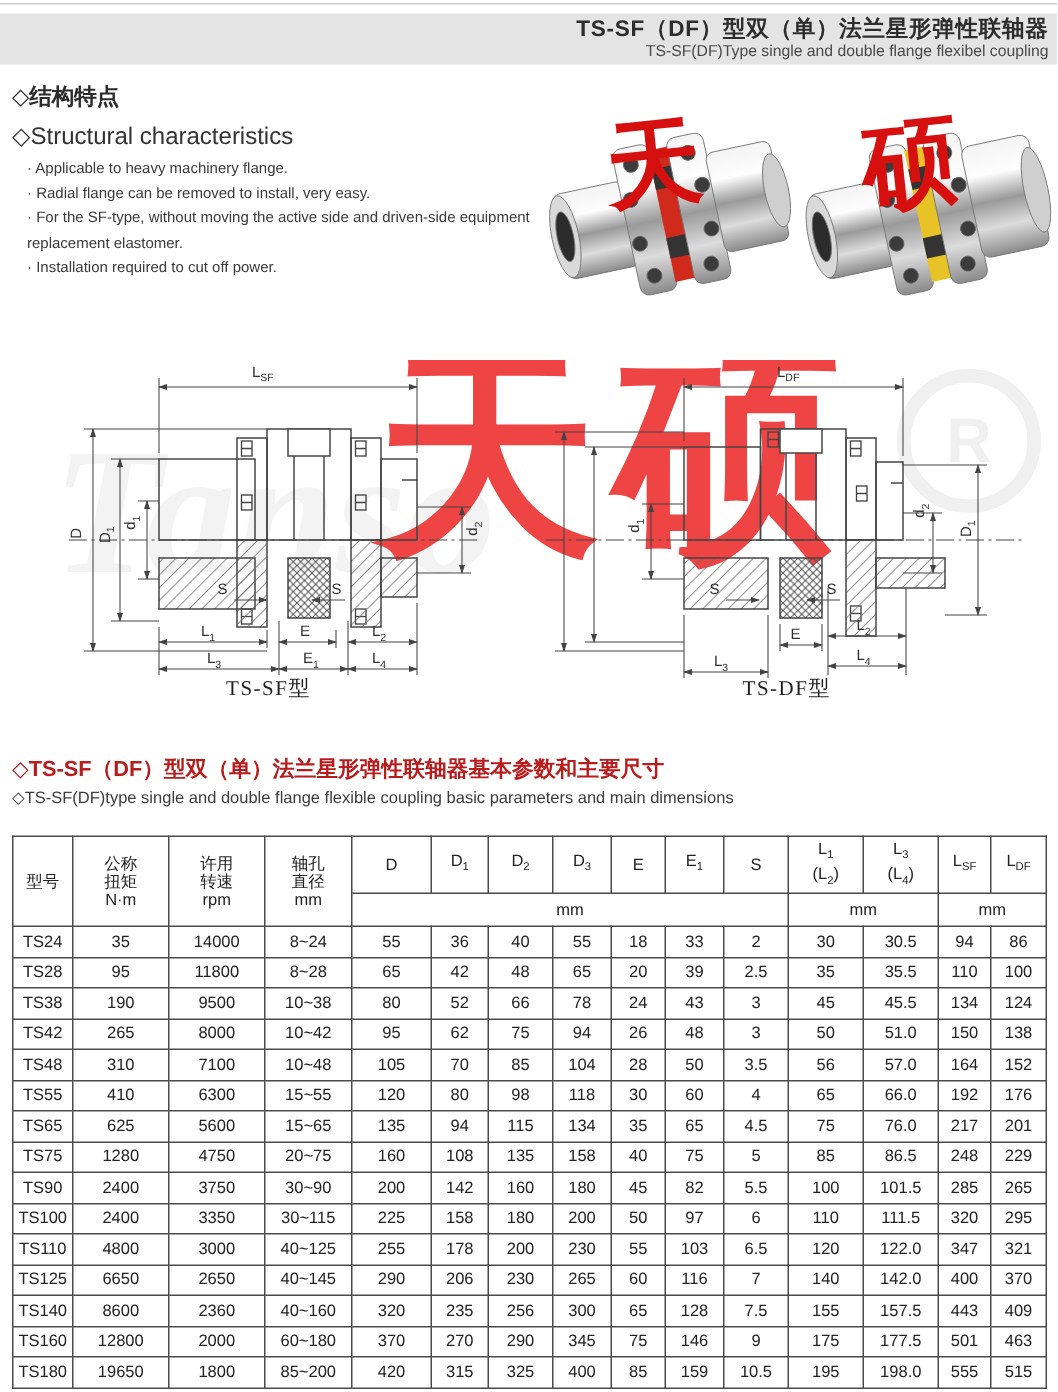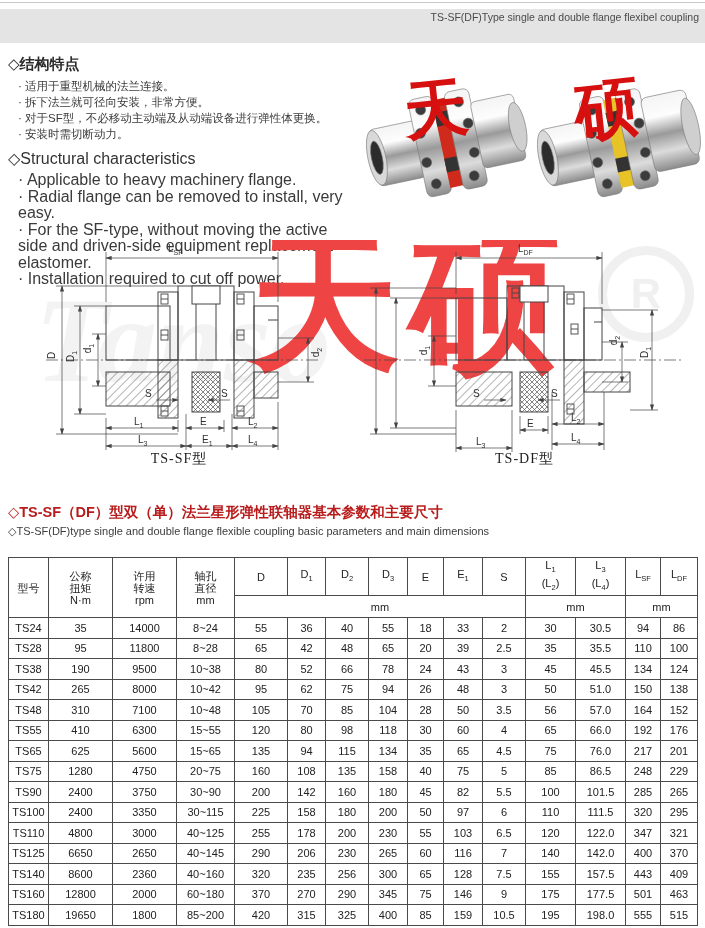--- a/index.html
+++ b/index.html
@@ -10,21 +10,21 @@
   .band{position:absolute;top:9px;left:0;width:705px;height:34px;background:#e4e4e4;
         box-sizing:border-box;text-align:right;padding:2px 6px 0 0;}
   .tzh{font-size:15px;font-weight:bold;color:#2d2d2d;letter-spacing:.5px;line-height:17px;}
   .ten{font-size:10.5px;color:#4a4a4a;line-height:13px;}
   
   .features{position:absolute;left:8px;top:55px;width:352px;}
   .h-zh{font-size:15px;font-weight:bold;color:#2b2b2b;margin:0 0 4px 0;}
   .h-en{font-size:16px;font-weight:normal;color:#333;margin:7px 0 4px 0;}
   .feat-list{list-style:none;margin:0;padding:0 0 0 10px;}
   .feat-list li{font-size:11.5px;line-height:16px;color:#3a3a3a;}
-  .feat-list.en li{font-size:16px;line-height:16.5px;}
+  .feat-list.en li{font-size:10px;line-height:16.5px;}
   
   .photos{position:absolute;left:362px;top:56px;width:340px;height:172px;display:flex;gap:2px;}
   .photo{position:relative;width:169px;height:170px;}
   .photo.red{--sp:#cf2a1b;}
   .photo.yellow{--sp:#e7c327;}
   .brandchar{position:absolute;top:22px;left:42px;font-size:64px;font-weight:bold;color:#d6100f;
              font-family:"Liberation Serif","DejaVu Serif",serif;transform:rotate(-6deg);line-height:1;}
   
   .diagrams{position:absolute;left:0;top:240px;width:705px;height:252px;overflow:hidden;}
   .wm{position:absolute;color:#ef4444;font-weight:bold;z-index:0;user-select:none;}
@@ -55,31 +55,26 @@
   table.params th div{line-height:12px;}
   sub{font-size:7.5px;}
 </style>
 </head>
 <body>
 
 <div class="page">
   <div class="topline"></div>
 
   <header class="band">
+    <div class="tzh">TS-SF（DF）型双（单）法兰星形弹性联轴器</div>
     <div class="ten">TS-SF(DF)Type single and double flange flexibel coupling</div>
   </header>
 
   <section class="features">
     <h2 class="h-zh">◇结构特点</h2>
-    <ul class="feat-list zh">
-      <li>· 适用于重型机械的法兰连接。</li>
-      <li>· 拆下法兰就可径向安装，非常方便。</li>
-      <li>· 对于SF型，不必移动主动端及从动端设备进行弹性体更换。</li>
-      <li>· 安装时需切断动力。</li>
-    </ul>
     <h2 class="h-en">◇Structural characteristics</h2>
     <ul class="feat-list en">
       <li>· Applicable to heavy machinery flange.</li>
       <li>· Radial flange can be removed to install, very easy.</li>
       <li>· For the SF-type, without moving the active side and driven-side equipment replacement elastomer.</li>
       <li>· Installation required to cut off power.</li>
     </ul>
   </section>
 
   <div class="photos">

